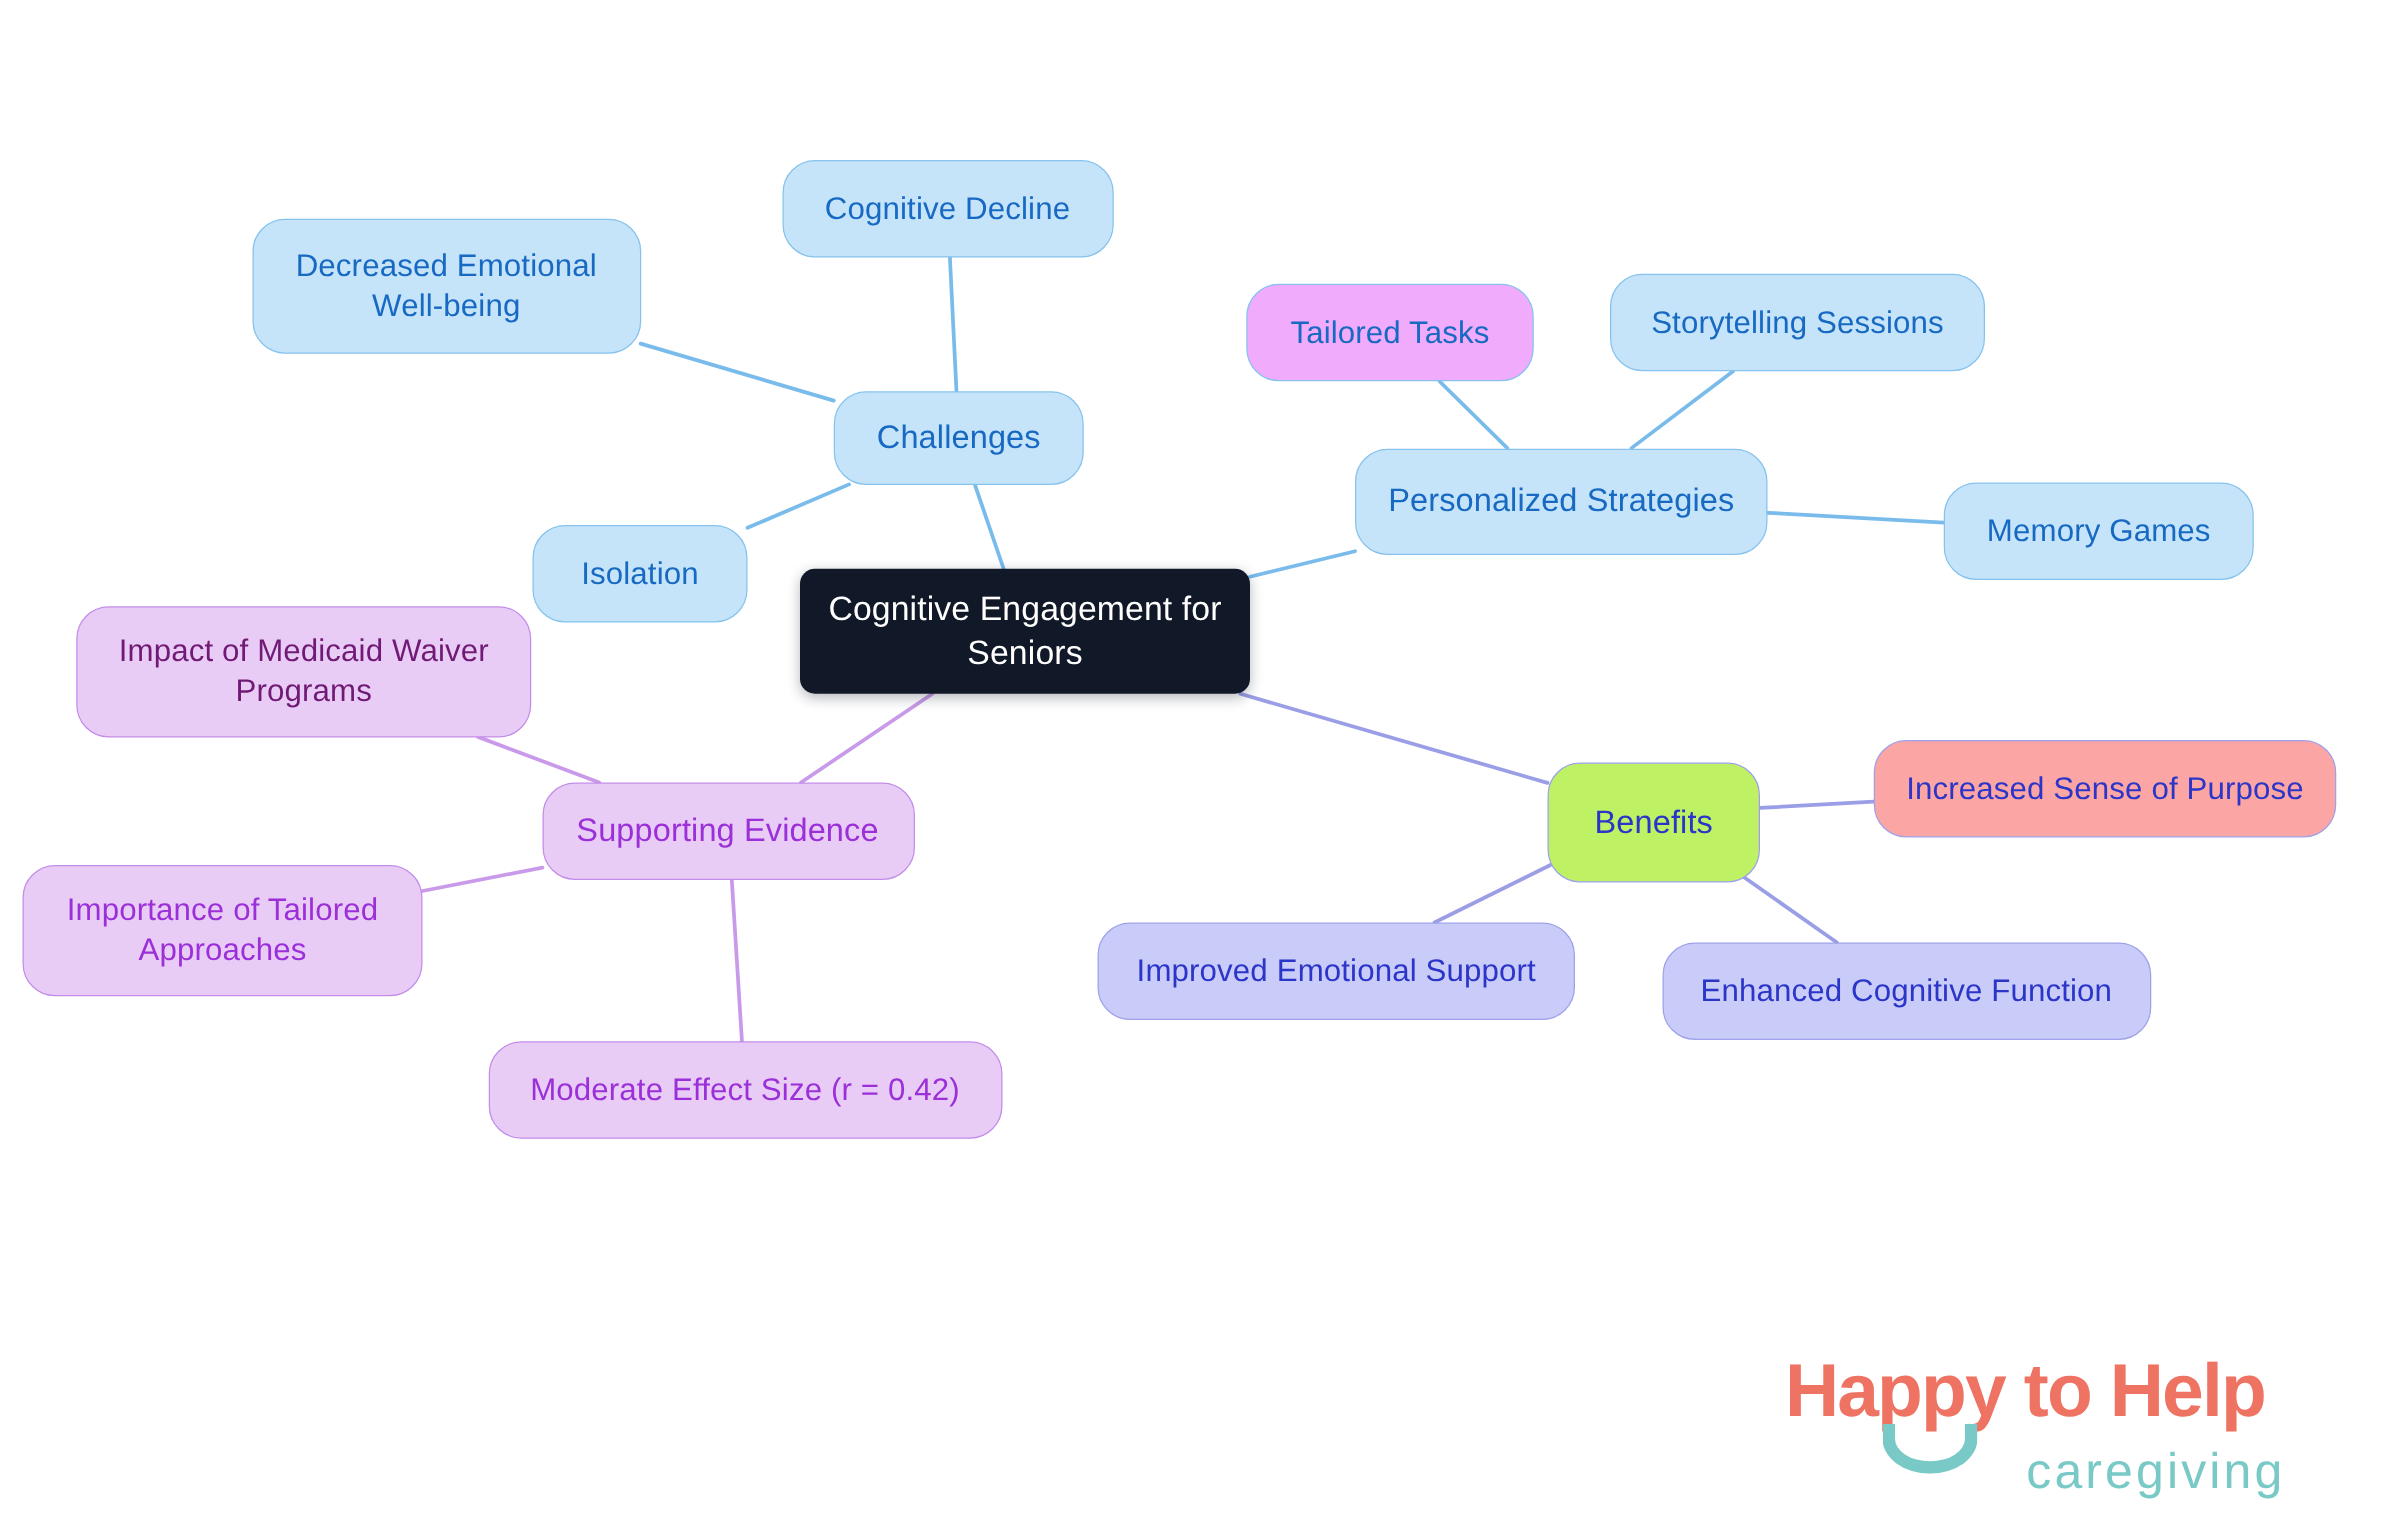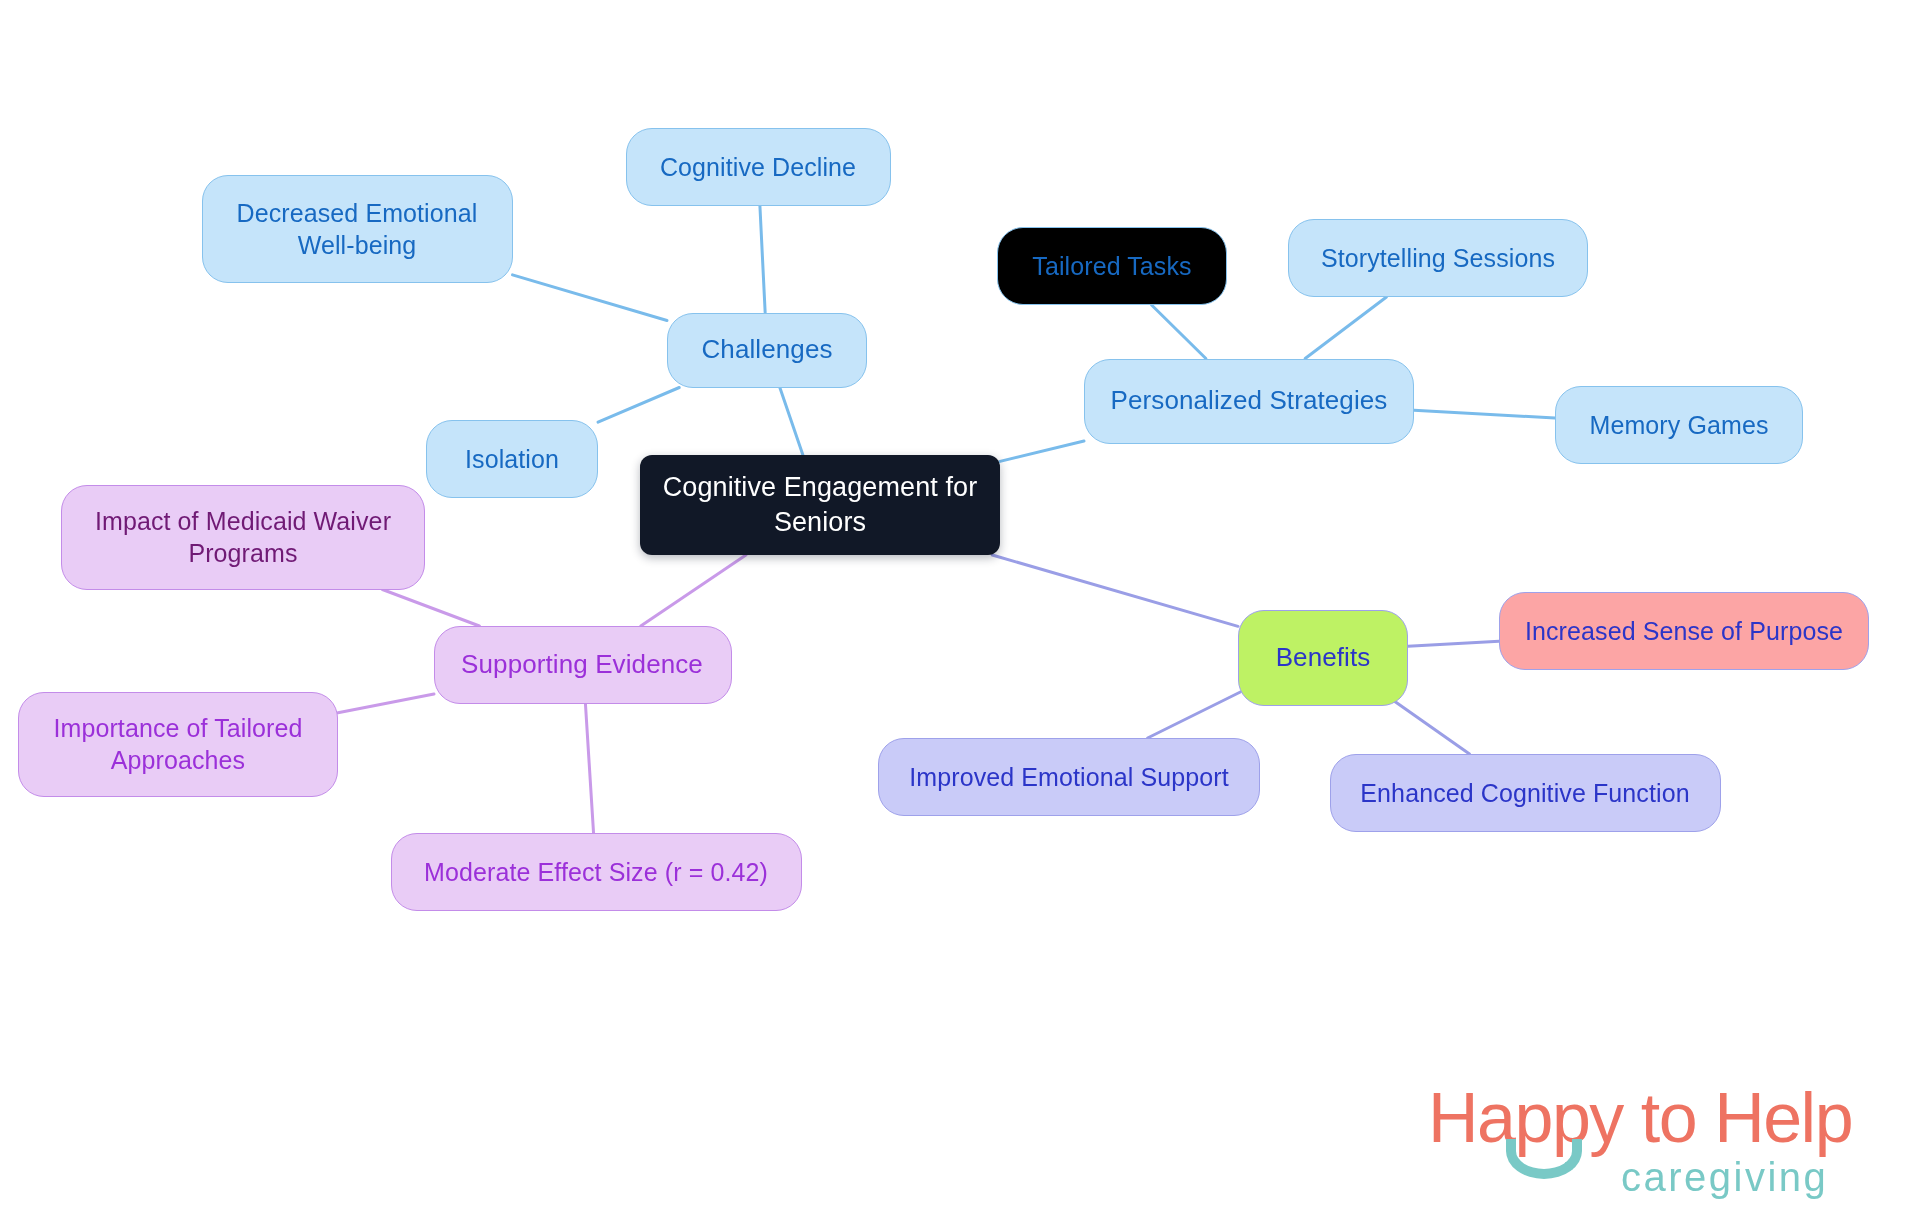--- a/index.html
+++ b/index.html
@@ -63,22 +63,22 @@
     position: absolute;
     left: 1428px;
     top: 1083px;
     width: 420px;
     height: 118px;
   }
   .logo-wordmark {
     position: absolute;
     left: 0;
     top: 0;
-    font-size: 70px;
-    font-weight: 400;
+    font-size: 60px;
+    font-weight: 700;
     letter-spacing: -1.5px;
     line-height: 1;
     white-space: nowrap;
   }
   .logo-smile {
     position: absolute;
     left: 78px;
     top: 56px;
     width: 56px;
     height: 30px;
@@ -131,21 +131,21 @@
       </div>
       <div class="node level2" style="left: 201.5px; top: 175px; width: 311px; height: 108px; background: rgb(197, 228, 250); border-color: rgb(134, 194, 237); color: rgb(23, 105, 194);">
         <span>Decreased Emotional Well-being</span>
       </div>
       <div class="node level2" style="left: 426px; top: 420px; width: 172px; height: 78px; background: rgb(197, 228, 250); border-color: rgb(134, 194, 237); color: rgb(23, 105, 194);">
         <span>Isolation</span>
       </div>
       <div class="node level1" style="left: 1084px; top: 358.5px; width: 330px; height: 85px; background: rgb(197, 228, 250); border-color: rgb(134, 194, 237); color: rgb(23, 105, 194);">
         <span>Personalized Strategies</span>
       </div>
-      <div class="node level2" style="left: 997px; top: 227px; width: 230px; height: 78px; background: #000000; border-color: rgb(134, 194, 237); color: rgb(23, 105, 194);">
+      <div class="node level2" style="left: 997px; top: 227px; width: 230px; height: 78px; background: #f0abfc; border-color: rgb(134, 194, 237); color: rgb(23, 105, 194);">
         <span>Tailored Tasks</span>
       </div>
       <div class="node level2" style="left: 1288px; top: 219px; width: 300px; height: 78px; background: rgb(197, 228, 250); border-color: rgb(134, 194, 237); color: rgb(23, 105, 194);">
         <span>Storytelling Sessions</span>
       </div>
       <div class="node level2" style="left: 1555px; top: 386px; width: 248px; height: 78px; background: rgb(197, 228, 250); border-color: rgb(134, 194, 237); color: rgb(23, 105, 194);">
         <span>Memory Games</span>
       </div>
       <div class="node level1" style="left: 1238px; top: 610px; width: 170px; height: 96px; background: #bef264; border-color: rgb(158, 161, 234); color: rgb(43, 53, 200);">
         <span>Benefits</span>

